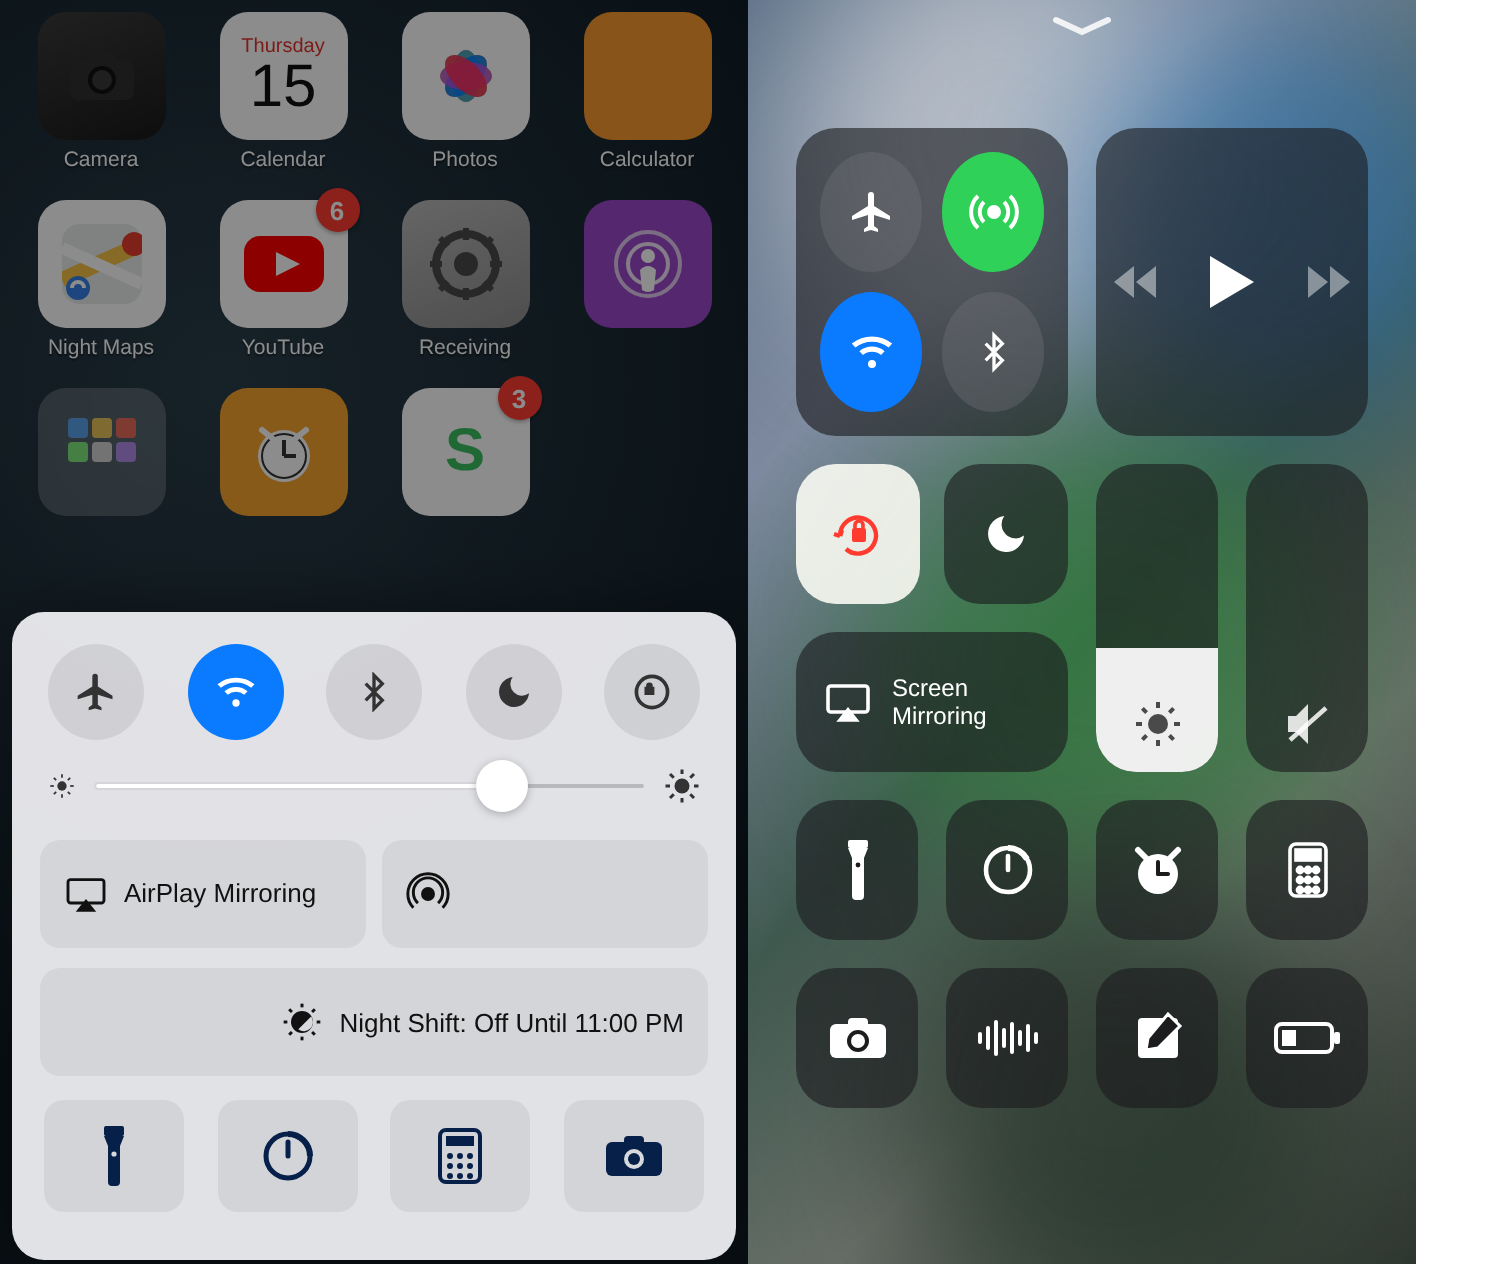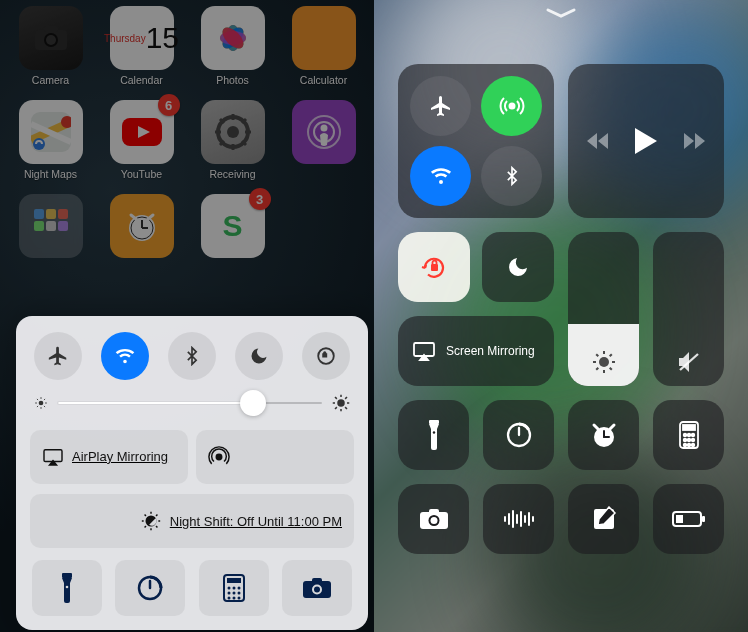--- a/index.html
+++ b/index.html
@@ -6,57 +6,57 @@
 body { width: 748px; height: 632px; overflow: hidden; display: flex; }
 
 
 .left { width: 374px; height: 632px; background: #151515; position: relative; }
 .wall { position: absolute; inset: 0; background: radial-gradient(circle at 30% 30%, #2a3e4a 0%, #0e1a22 70%); }
 .apps { position: absolute; top: 6px; left: 0; right: 0; padding: 0 14px; display: grid; grid-template-columns: repeat(4, 1fr); gap: 14px 18px; }
 .app { display: flex; flex-direction: column; align-items: center; }
 .app .tile { width: 64px; height: 64px; border-radius: 14px; display: flex; align-items: center; justify-content: center; font-size: 28px; color: #fff; position: relative; }
 .app .lbl { margin-top: 4px; font-size: 10.5px; color: #fff; text-shadow: 0 1px 1px rgba(0,0,0,.5); }
 .tile.camera { background: linear-gradient(160deg, #3b3b3b, #1a1a1a); }
-.tile.cal { background: #fff; color: #222; flex-direction: row; }
+.tile.cal { background: #fff; color: #222; flex-direction: column; }
 .tile.cal .dow { font-size: 10px; color: #e0332d; font-weight: 500; }
 .tile.cal .dom { font-size: 30px; line-height: 30px; font-weight: 300; color: #111; }
 .tile.photos { background: #fff; }
 .tile.weather { background: linear-gradient(160deg, #3ca0e7, #1e6fb8); }
 .tile.calc { background: #f79a2e; display: grid; grid-template-columns: 1fr 1fr; grid-template-rows: 1fr 1fr; gap: 2px; padding: 12px; }
 .tile.calc span { background: rgba(255,255,255,.22); border-radius: 2px; }
 .tile.gmaps { background: #fff; }
 .tile.yt { background: #fff; }
 .tile.settings { background: linear-gradient(160deg, #b9b9b9, #8e8e8e); }
 .tile.pod { background: #9a48c9; }
 .tile.folder { background: rgba(255,255,255,.22); backdrop-filter: blur(4px); }
 .tile.alarm { background: #f7a52e; }
 .tile.sk { background: #fff; color: #3bbf62; font-weight: 700; font-size: 30px; }
 .badge { position: absolute; top: -6px; right: -6px; min-width: 22px; height: 22px; padding: 0 5px; border-radius: 11px; background: #ff3b30; color: #fff; font-size: 13px; font-weight: 600; display: flex; align-items: center; justify-content: center; box-shadow: 0 1px 2px rgba(0,0,0,.3); }
 .dim { position: absolute; inset: 0; background: rgba(0,0,0,.45); }
 
 
-.cc10 { position: absolute; left: 16px; right: 6px; bottom: 2px; border-radius: 16px; background: rgba(242,242,245,.93); box-shadow: 0 -2px 30px rgba(0,0,0,.3); padding: 14px 14px 14px; text-decoration: underline; }
+.cc10 { position: absolute; left: 6px; right: 6px; bottom: 2px; border-radius: 16px; background: rgba(242,242,245,.93); box-shadow: 0 -2px 30px rgba(0,0,0,.3); padding: 14px 14px 24px; }
 .cc10 .row-tog { display: flex; justify-content: space-between; margin: 2px 4px 14px; }
 .cc10 .tog { width: 48px; height: 48px; border-radius: 50%; background: rgba(0,0,0,.08); display: flex; align-items: center; justify-content: center; color: #333; }
 .cc10 .tog.active { background: #0a7aff; color: #fff; }
 .cc10 .brightness { display: flex; align-items: center; gap: 10px; margin: 4px 4px 18px; }
 .cc10 .sun-sm, .cc10 .sun-lg { color: #333; }
 .cc10 .track { flex: 1; height: 2px; background: rgba(0,0,0,.18); position: relative; border-radius: 2px; }
 .cc10 .track .fill { position: absolute; left: 0; top: 0; bottom: 0; width: 74%; background: #fff; border-radius: 2px; box-shadow: 0 0 0 1px rgba(0,0,0,.05); }
 .cc10 .track .thumb { position: absolute; left: 74%; top: 50%; transform: translate(-50%, -50%); width: 26px; height: 26px; border-radius: 50%; background: #fff; box-shadow: 0 1px 4px rgba(0,0,0,.25); }
 .cc10 .pillrow { display: flex; gap: 8px; margin-bottom: 10px; }
 .cc10 .pill { flex: 1; height: 54px; border-radius: 10px; background: rgba(0,0,0,.055); display: flex; align-items: center; gap: 8px; padding: 0 12px; font-size: 13px; color: #111; }
 .cc10 .pill.full { width: 100%; justify-content: flex-end; }
 .cc10 .pill .pi { width: 22px; display: flex; justify-content: center; }
 .cc10 .pill .pt { line-height: 1.15; }
 .cc10 .quick { display: flex; justify-content: space-between; margin-top: 12px; padding: 0 2px; }
 .cc10 .qbtn { width: 70px; height: 56px; border-radius: 10px; background: rgba(0,0,0,.06); display: flex; align-items: center; justify-content: center; color: #06204a; }
 
 
-.right { width: 374px; height: 632px; position: relative; background: linear-gradient(135deg, #5b6f86 0%, #7e8aa0 25%, #405a50 50%, #6a706a 70%, #2e3730 100%); overflow: hidden; }
+.right { width: 334px; height: 632px; position: relative; background: linear-gradient(135deg, #5b6f86 0%, #7e8aa0 25%, #405a50 50%, #6a706a 70%, #2e3730 100%); overflow: hidden; }
 .right::before { content: ""; position: absolute; inset: 0; backdrop-filter: blur(2px); }
 .blob { position: absolute; border-radius: 50%; filter: blur(38px); opacity: .7; }
 .b1 { width: 220px; height: 220px; background: #d0d4d9; top: -40px; left: 20px; }
 .b2 { width: 200px; height: 200px; background: #2f6fa8; top: 10px; right: -30px; }
 .b3 { width: 240px; height: 240px; background: #2f8a3a; top: 210px; left: 60px; opacity: .55; }
 .b4 { width: 220px; height: 220px; background: #1e2f23; bottom: -30px; right: 40px; }
 
 .chev { position: absolute; top: 6px; left: 50%; transform: translateX(-50%); color: rgba(255,255,255,.85); }
 
 .cc11 { position: absolute; top: 64px; left: 24px; right: 24px; display: grid; grid-template-columns: 1fr 1fr; gap: 14px; }

